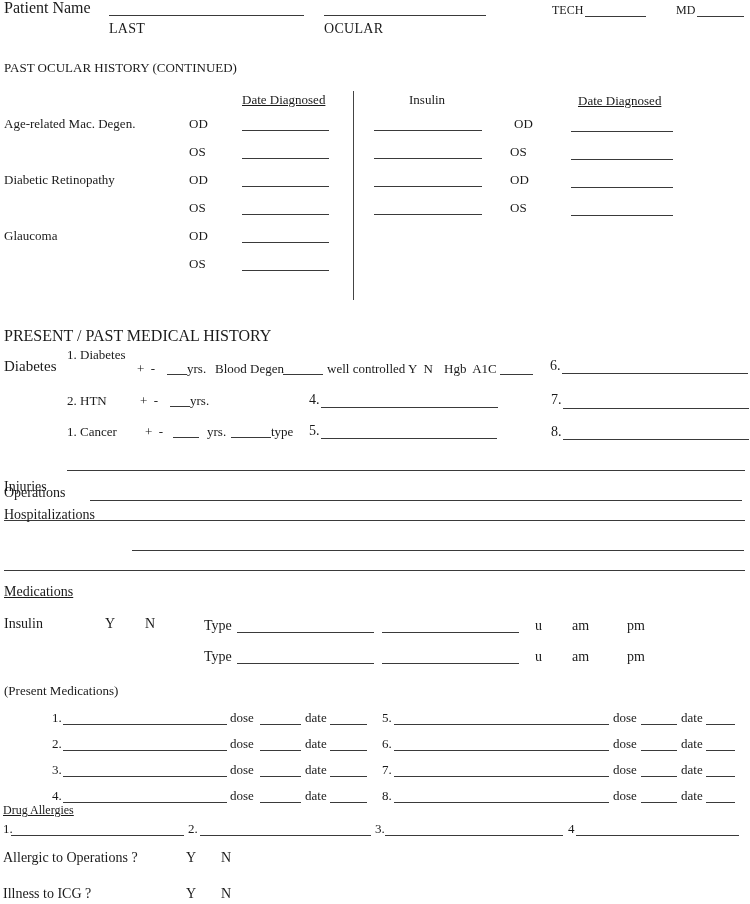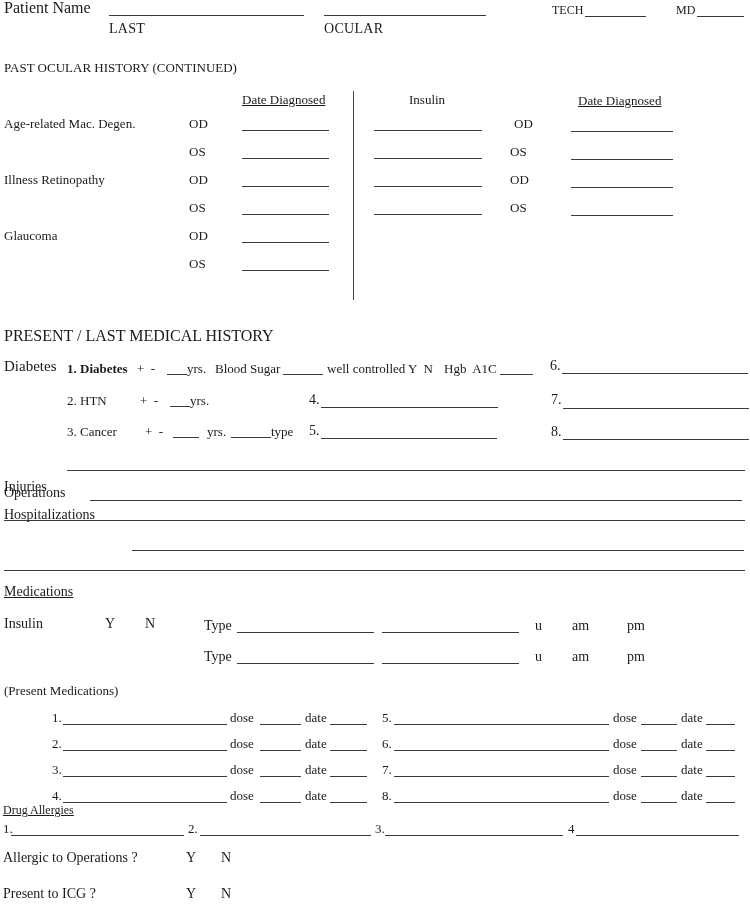--- a/index.html
+++ b/index.html
@@ -32,21 +32,21 @@
 <div class="vl" style="left:353px;top:91px;height:209px;"></div>
 <span class="t s13" style="left:409px;top:93px;">Insulin</span>
 <span class="t s13 u" style="left:578px;top:94px;">Date Diagnosed</span>
 
 <span class="t s13" style="left:4px;top:117px;">Age-related Mac. Degen.</span>
 <span class="t s13" style="left:189px;top:117px;">OD</span>
 <div class="ln" style="left:242px;top:130px;width:87px;"></div>
 <span class="t s13" style="left:189px;top:145px;">OS</span>
 <div class="ln" style="left:242px;top:158px;width:87px;"></div>
 
-<span class="t s13" style="left:4px;top:173px;">Illness Retinopathy</span>
+<span class="t s13" style="left:4px;top:173px;">Diabetic Retinopathy</span>
 <span class="t s13" style="left:189px;top:173px;">OD</span>
 <div class="ln" style="left:242px;top:186px;width:87px;"></div>
 <span class="t s13" style="left:189px;top:201px;">OS</span>
 <div class="ln" style="left:242px;top:214px;width:87px;"></div>
 
 <span class="t s13" style="left:4px;top:229px;">Glaucoma</span>
 <span class="t s13" style="left:189px;top:229px;">OD</span>
 <div class="ln" style="left:242px;top:242px;width:87px;"></div>
 <span class="t s13" style="left:189px;top:257px;">OS</span>
 <div class="ln" style="left:242px;top:270px;width:87px;"></div>
@@ -60,46 +60,46 @@
 <div class="ln" style="left:571px;top:159px;width:102px;"></div>
 
 <div class="ln" style="left:374px;top:186px;width:108px;"></div>
 <span class="t s13" style="left:510px;top:173px;">OD</span>
 <div class="ln" style="left:571px;top:187px;width:102px;"></div>
 
 <div class="ln" style="left:374px;top:214px;width:108px;"></div>
 <span class="t s13" style="left:510px;top:201px;">OS</span>
 <div class="ln" style="left:571px;top:215px;width:102px;"></div>
 
-<span class="t s16" style="left:4px;top:328px;">PRESENT / LAST MEDICAL HISTORY</span>
+<span class="t s16" style="left:4px;top:328px;">PRESENT / PAST MEDICAL HISTORY</span>
 
 <span class="t s15" style="left:4px;top:359px;">Diabetes</span>
 
-<span class="t s13" style="left:67px;top:362px;font-weight:bold;">1. Diabetes</span>
+<span class="t s13" style="left:67px;top:348px;">1. Diabetes</span>
 <span class="t s13" style="left:137px;top:362px;white-space:pre;">+  -</span>
 <div class="ln" style="left:167px;top:374px;width:20px;"></div>
 <span class="t s13" style="left:187px;top:362px;">yrs.</span>
-<span class="t s13" style="left:215px;top:362px;">Blood Sugar</span>
+<span class="t s13" style="left:215px;top:362px;">Blood Degen</span>
 <div class="ln" style="left:283px;top:374px;width:40px;"></div>
 <span class="t s13" style="left:327px;top:362px;white-space:pre;">well controlled Y  N</span>
 <span class="t s13" style="left:444px;top:362px;white-space:pre;">Hgb  A1C</span>
 <div class="ln" style="left:500px;top:374px;width:33px;"></div>
 <span class="t s14" style="left:550px;top:359px;">6.</span>
 <div class="ln" style="left:562px;top:373px;width:186px;"></div>
 
 <span class="t s13" style="left:67px;top:394px;">2. HTN</span>
 <span class="t s13" style="left:140px;top:394px;white-space:pre;">+  -</span>
 <div class="ln" style="left:170px;top:406px;width:20px;"></div>
 <span class="t s13" style="left:190px;top:394px;">yrs.</span>
 <span class="t s14" style="left:309px;top:393px;">4.</span>
 <div class="ln" style="left:321px;top:407px;width:177px;"></div>
 <span class="t s14" style="left:551px;top:393px;">7.</span>
 <div class="ln" style="left:563px;top:408px;width:186px;"></div>
 
-<span class="t s13" style="left:67px;top:425px;">3. Cancer</span>
+<span class="t s13" style="left:67px;top:425px;">1. Cancer</span>
 <span class="t s13" style="left:145px;top:425px;white-space:pre;">+  -</span>
 <div class="ln" style="left:173px;top:437px;width:26px;"></div>
 <span class="t s13" style="left:207px;top:425px;">yrs.</span>
 <div class="ln" style="left:231px;top:437px;width:40px;"></div>
 <span class="t s13" style="left:271px;top:425px;">type</span>
 <span class="t s14" style="left:309px;top:424px;">5.</span>
 <div class="ln" style="left:321px;top:438px;width:176px;"></div>
 <span class="t s14" style="left:551px;top:425px;">8.</span>
 <div class="ln" style="left:563px;top:439px;width:186px;"></div>
 
@@ -200,15 +200,15 @@
 <div class="ln" style="left:200px;top:835px;width:171px;"></div>
 <span class="t s13" style="left:375px;top:822px;">3.</span>
 <div class="ln" style="left:385px;top:835px;width:178px;"></div>
 <span class="t s13" style="left:568px;top:822px;">4</span>
 <div class="ln" style="left:576px;top:835px;width:163px;"></div>
 
 <span class="t s14" style="left:3px;top:851px;">Allergic to Operations ?</span>
 <span class="t s14" style="left:186px;top:851px;">Y</span>
 <span class="t s14" style="left:221px;top:851px;">N</span>
 
-<span class="t s14" style="left:3px;top:887px;">Present to ICG ?</span>
+<span class="t s14" style="left:3px;top:887px;">Illness to ICG ?</span>
 <span class="t s14" style="left:186px;top:887px;">Y</span>
 <span class="t s14" style="left:221px;top:887px;">N</span>
 
 </body></html>

